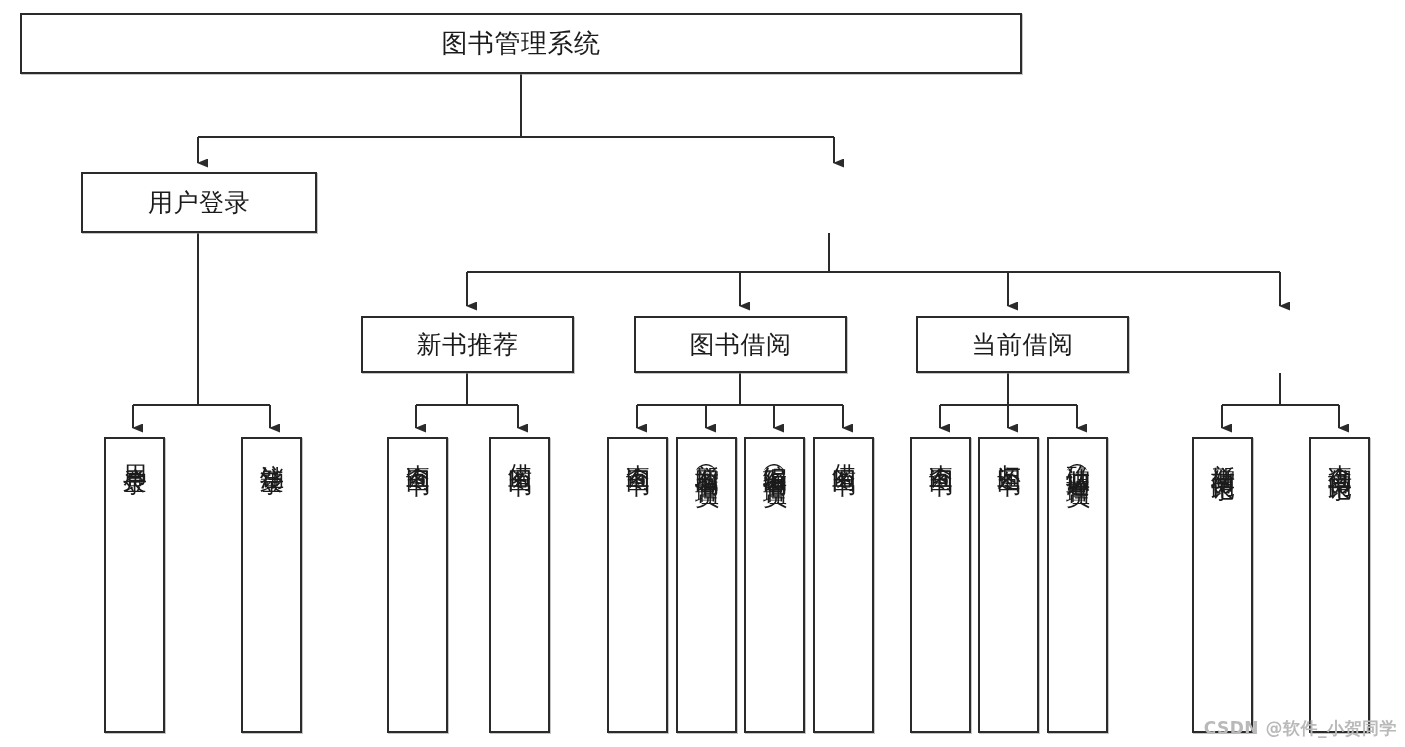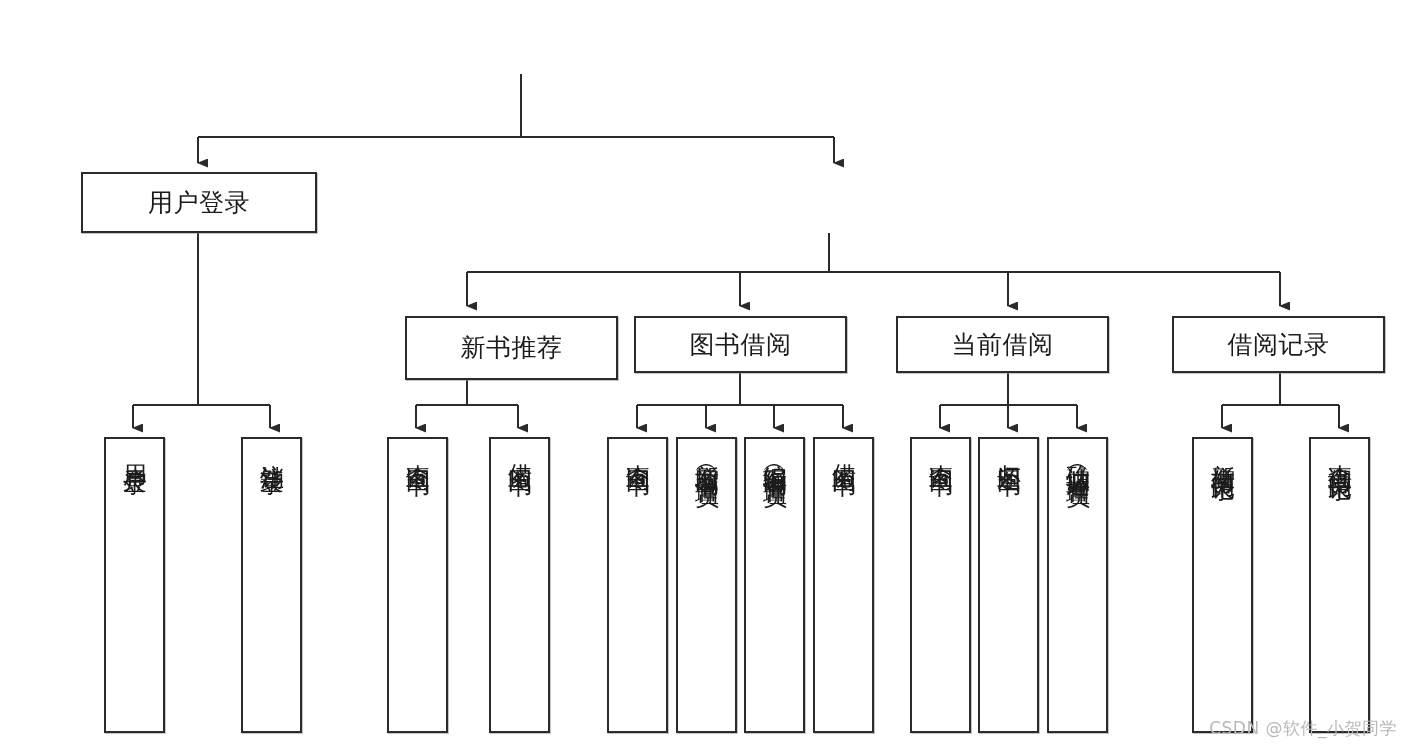--- a/index.html
+++ b/index.html
@@ -67,20 +67,21 @@
   }
   #watermark {
     position: absolute;
     right: 8px;
     bottom: 7px;
     font-size: 17px;
     color: #b9b9b9;
     letter-spacing: 0.5px;
     white-space: nowrap;
     font-family: "DejaVu Sans", "Liberation Sans", sans-serif;
+    font-weight: bold;
   }
 </style>
 </head>
 <body>
 
 <div id="diagram-root">
 
   <svg id="edge-layer" viewBox="0 0 1405 747" xmlns="http://www.w3.org/2000/svg">
     <defs>
       <marker id="arrow" markerWidth="9" markerHeight="11" refX="4.5" refY="10" orient="auto" markerUnits="userSpaceOnUse">
@@ -126,36 +127,36 @@
       <path d="M1008,405 L1008,428" marker-end="url(#arrow)"></path>
       <path d="M1077,405 L1077,428" marker-end="url(#arrow)"></path>
 
       <path d="M1280,373 L1280,405"></path>
       <path d="M1222,405 L1339,405"></path>
       <path d="M1222,405 L1222,428" marker-end="url(#arrow)"></path>
       <path d="M1339,405 L1339,428" marker-end="url(#arrow)"></path>
     </g>
   </svg>
 
+  <div class="node horiz root" style="left:20px; top:13px; width:1002px; height:61px;">
+    <span class="node-label">图书管理系统</span>
+  </div>
 
   <div class="node horiz" style="left:81px; top:172px; width:236px; height:61px;">
     <span class="node-label">用户登录</span>
   </div>
 
-  <div class="node horiz" style="left:361px; top:316px; width:213px; height:64px;margin-left:44px;">
+  <div class="node horiz" style="left:361px; top:316px; width:213px; height:57px;">
     <span class="node-label">新书推荐</span>
   </div>
   <div class="node horiz" style="left:634px; top:316px; width:213px; height:57px;justify-content:center;">
     <span class="node-label">图书借阅</span>
   </div>
-  <div class="node horiz" style="left:896px; top:316px; width:213px; height:57px;">
+  <div class="node horiz" style="left:916px; top:316px; width:213px; height:57px;">
     <span class="node-label">当前借阅</span>
-  </div>
-  <div class="node horiz" style="left:1172px; top:316px; width:213px; height:57px;">
-    <span class="node-label">借阅记录</span>
   </div>
 
   <div class="node vert" style="left:104px; top:437px; width:61px; height:296px;">
     <span class="node-label">用户登录</span>
   </div>
   <div class="node vert" style="left:241px; top:437px; width:61px; height:296px;">
     <span class="node-label">注销登录</span>
   </div>
 
   <div class="node vert" style="left:387px; top:437px; width:61px; height:296px;">

